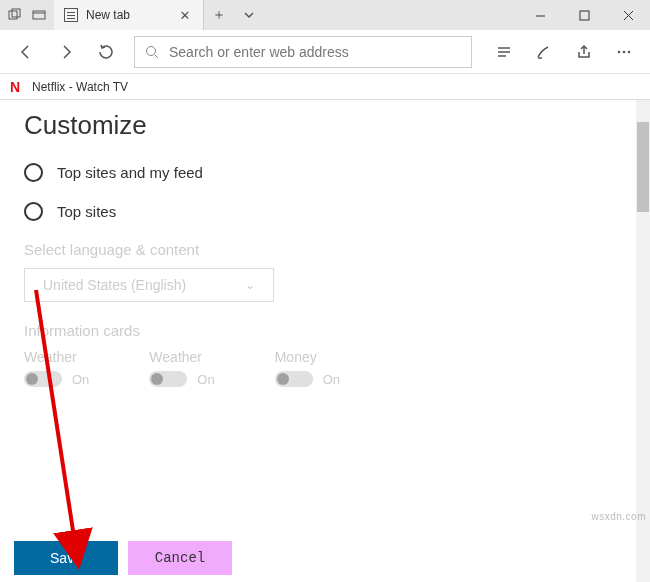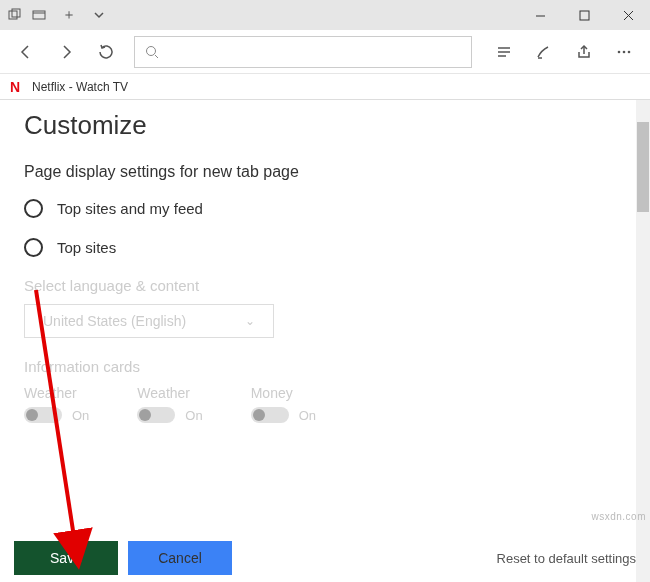--- a/index.html
+++ b/index.html
@@ -37,32 +37,32 @@
 
   .radio-row { display:flex; align-items:center; gap:14px; margin-bottom: 20px; font-size:15px; color:#333; cursor:pointer; position:relative; }
   .radio { width:19px; height:19px; border:2px solid #333; border-radius:50%; display:flex; align-items:center; justify-content:center; flex-shrink:0; }
   .radio.filled::after { content:""; width:9px; height:9px; background:#000; border-radius:50%; }
   .highlight-box { position:absolute; left:-8px; top:-7px; width:34px; height:34px; border:3px solid #e10000; pointer-events:none; }
 
   .section-label { font-size:15px; color:#ccc; margin: 20px 0 10px; }
   .select-box { width:250px; height:34px; border:1px solid #ddd; color:#ccc; display:flex; align-items:center; justify-content:space-between; padding:0 18px; font-size:14px; }
   .chev { font-size:12px; color:#ccc; }
 
-  .cards { display:flex; gap:48px; margin-top:10px; }
+  .cards { display:flex; gap:60px; margin-top:10px; }
   .card { font-size:14px; color:#ccc; }
   .toggle-row { display:flex; align-items:center; gap:10px; margin-top:6px; }
   .toggle { width:38px; height:16px; background:#e0e0e0; border-radius:8px; position:relative; }
   .toggle::after { content:""; position:absolute; left:2px; top:2px; width:12px; height:12px; border-radius:50%; background:#a0a0a0; }
   .toggle-label { font-size:13px; color:#ccc; }
 
   
   .footer { position:absolute; bottom:0; left:0; right:0; height:48px; display:flex; align-items:center; padding: 0 14px; }
   .btn { height:34px; min-width:104px; display:flex; align-items:center; justify-content:center; font-size:14px; cursor:pointer; }
-  .btn-primary { background:#14532d; color:#fff; }
-  .btn-secondary { background:#3b82f6; color:#333; margin-left:10px; }
+  .btn-primary { background:#0369a1; color:#fff; }
+  .btn-secondary { background:#f0abfc; color:#333; margin-left:10px;font-family:Liberation Mono, monospace; }
   .reset { margin-left:auto; font-size:13px; color:#555; }
 
   
   .arrow-svg { position:absolute; left:28px; top:130px; width:80px; height:340px; pointer-events:none; }
 
   .watermark { position:absolute; right:4px; bottom:60px; font-size:10px; color:#bbb; letter-spacing:0.5px; }
 
   .scrollbar { position:absolute; right:0; top:0; width:14px; height:100%; background:#f1f1f1; }
   .scroll-thumb { position:absolute; right:1px; top:22px; width:12px; height:90px; background:#c1c1c1; }
 </style>
@@ -77,20 +77,26 @@
           <rect x="4" y="1" width="8" height="8" fill="none" stroke="#555"></rect>
         </svg>
     </span>
     <span class="tb-icon">
       <svg width="14" height="14" viewBox="0 0 14 14">
           <rect x="1" y="3" width="12" height="8" fill="none" stroke="#555"></rect>
           <line x1="1" y1="5" x2="13" y2="5" stroke="#555"></line>
         </svg>
     </span>
   </div>
+  <div class="tab">
+    <span class="doc-icon"></span>
+    <span>New tab</span>
+    <span style="flex:1"></span>
+    <span class="tab-close">✕</span>
+  </div>
   <div class="tab-actions">
     <span class="tab-btn">＋</span>
     <span class="tab-btn">
       <svg width="12" height="12" viewBox="0 0 12 12">
           <polyline points="2,4 6,8 10,4" fill="none" stroke="#555" stroke-width="1.5"></polyline>
         </svg>
     </span>
   </div>
   <div class="win-controls">
     <div class="win-btn">
@@ -127,20 +133,21 @@
     <svg width="18" height="18" viewBox="0 0 18 18">
         <path d="M3 9a6 6 0 1 0 2-4.5" fill="none" stroke="#555" stroke-width="1.5"></path>
         <polyline points="4,2 5,5 8,4" fill="none" stroke="#555" stroke-width="1.5"></polyline>
       </svg>
   </div>
   <div class="addr">
     <svg width="14" height="14" viewBox="0 0 14 14">
         <circle cx="6" cy="6" r="4.5" fill="none" stroke="#888"></circle>
         <line x1="10" y1="10" x2="13" y2="13" stroke="#888"></line>
       </svg>
+    <span>Search or enter web address</span>
   </div>
   <div class="tool-btn">
     <svg width="18" height="18" viewBox="0 0 18 18">
         <line x1="3" y1="5" x2="15" y2="5" stroke="#555" stroke-width="1.5"></line>
         <line x1="3" y1="9" x2="15" y2="9" stroke="#555" stroke-width="1.5"></line>
         <line x1="3" y1="13" x2="11" y2="13" stroke="#555" stroke-width="1.5"></line>
       </svg>
   </div>
   <div class="tool-btn">
     <svg width="18" height="18" viewBox="0 0 18 18">
@@ -168,21 +175,20 @@
   <span class="n-logo">N</span>
   <span>Netflix - Watch TV</span>
 </div>
 
 <div class="content">
   <div class="scrollbar">
       <div class="scroll-thumb"></div>
     </div>
 
   <h1>Customize</h1>
-  <div class="subtitle">Page display settings for new tab page</div>
 
   <div class="radio-row">
     <span class="radio"></span>
     <span>Top sites and my feed</span>
   </div>
   <div class="radio-row">
     <span class="radio"></span>
     <span>Top sites</span>
   </div>
 
@@ -213,21 +219,20 @@
       <div class="toggle-row">
         <div class="toggle"></div>
         <span class="toggle-label">On</span>
       </div>
     </div>
   </div>
 
   <div class="footer">
     <div class="btn btn-primary">Save</div>
     <div class="btn btn-secondary">Cancel</div>
-    <div class="reset">Reset to default settings</div>
   </div>
 
   <svg class="arrow-svg" viewBox="0 0 80 340">
     <defs>
       <marker id="ah" markerWidth="10" markerHeight="10" refX="5" refY="5" orient="auto">
         <polygon points="0,0 10,5 0,10" fill="#e10000"></polygon>
       </marker>
     </defs>
     <line x1="8" y1="60" x2="48" y2="320" stroke="#e10000" stroke-width="4" marker-end="url(#ah)"></line>
   </svg>

